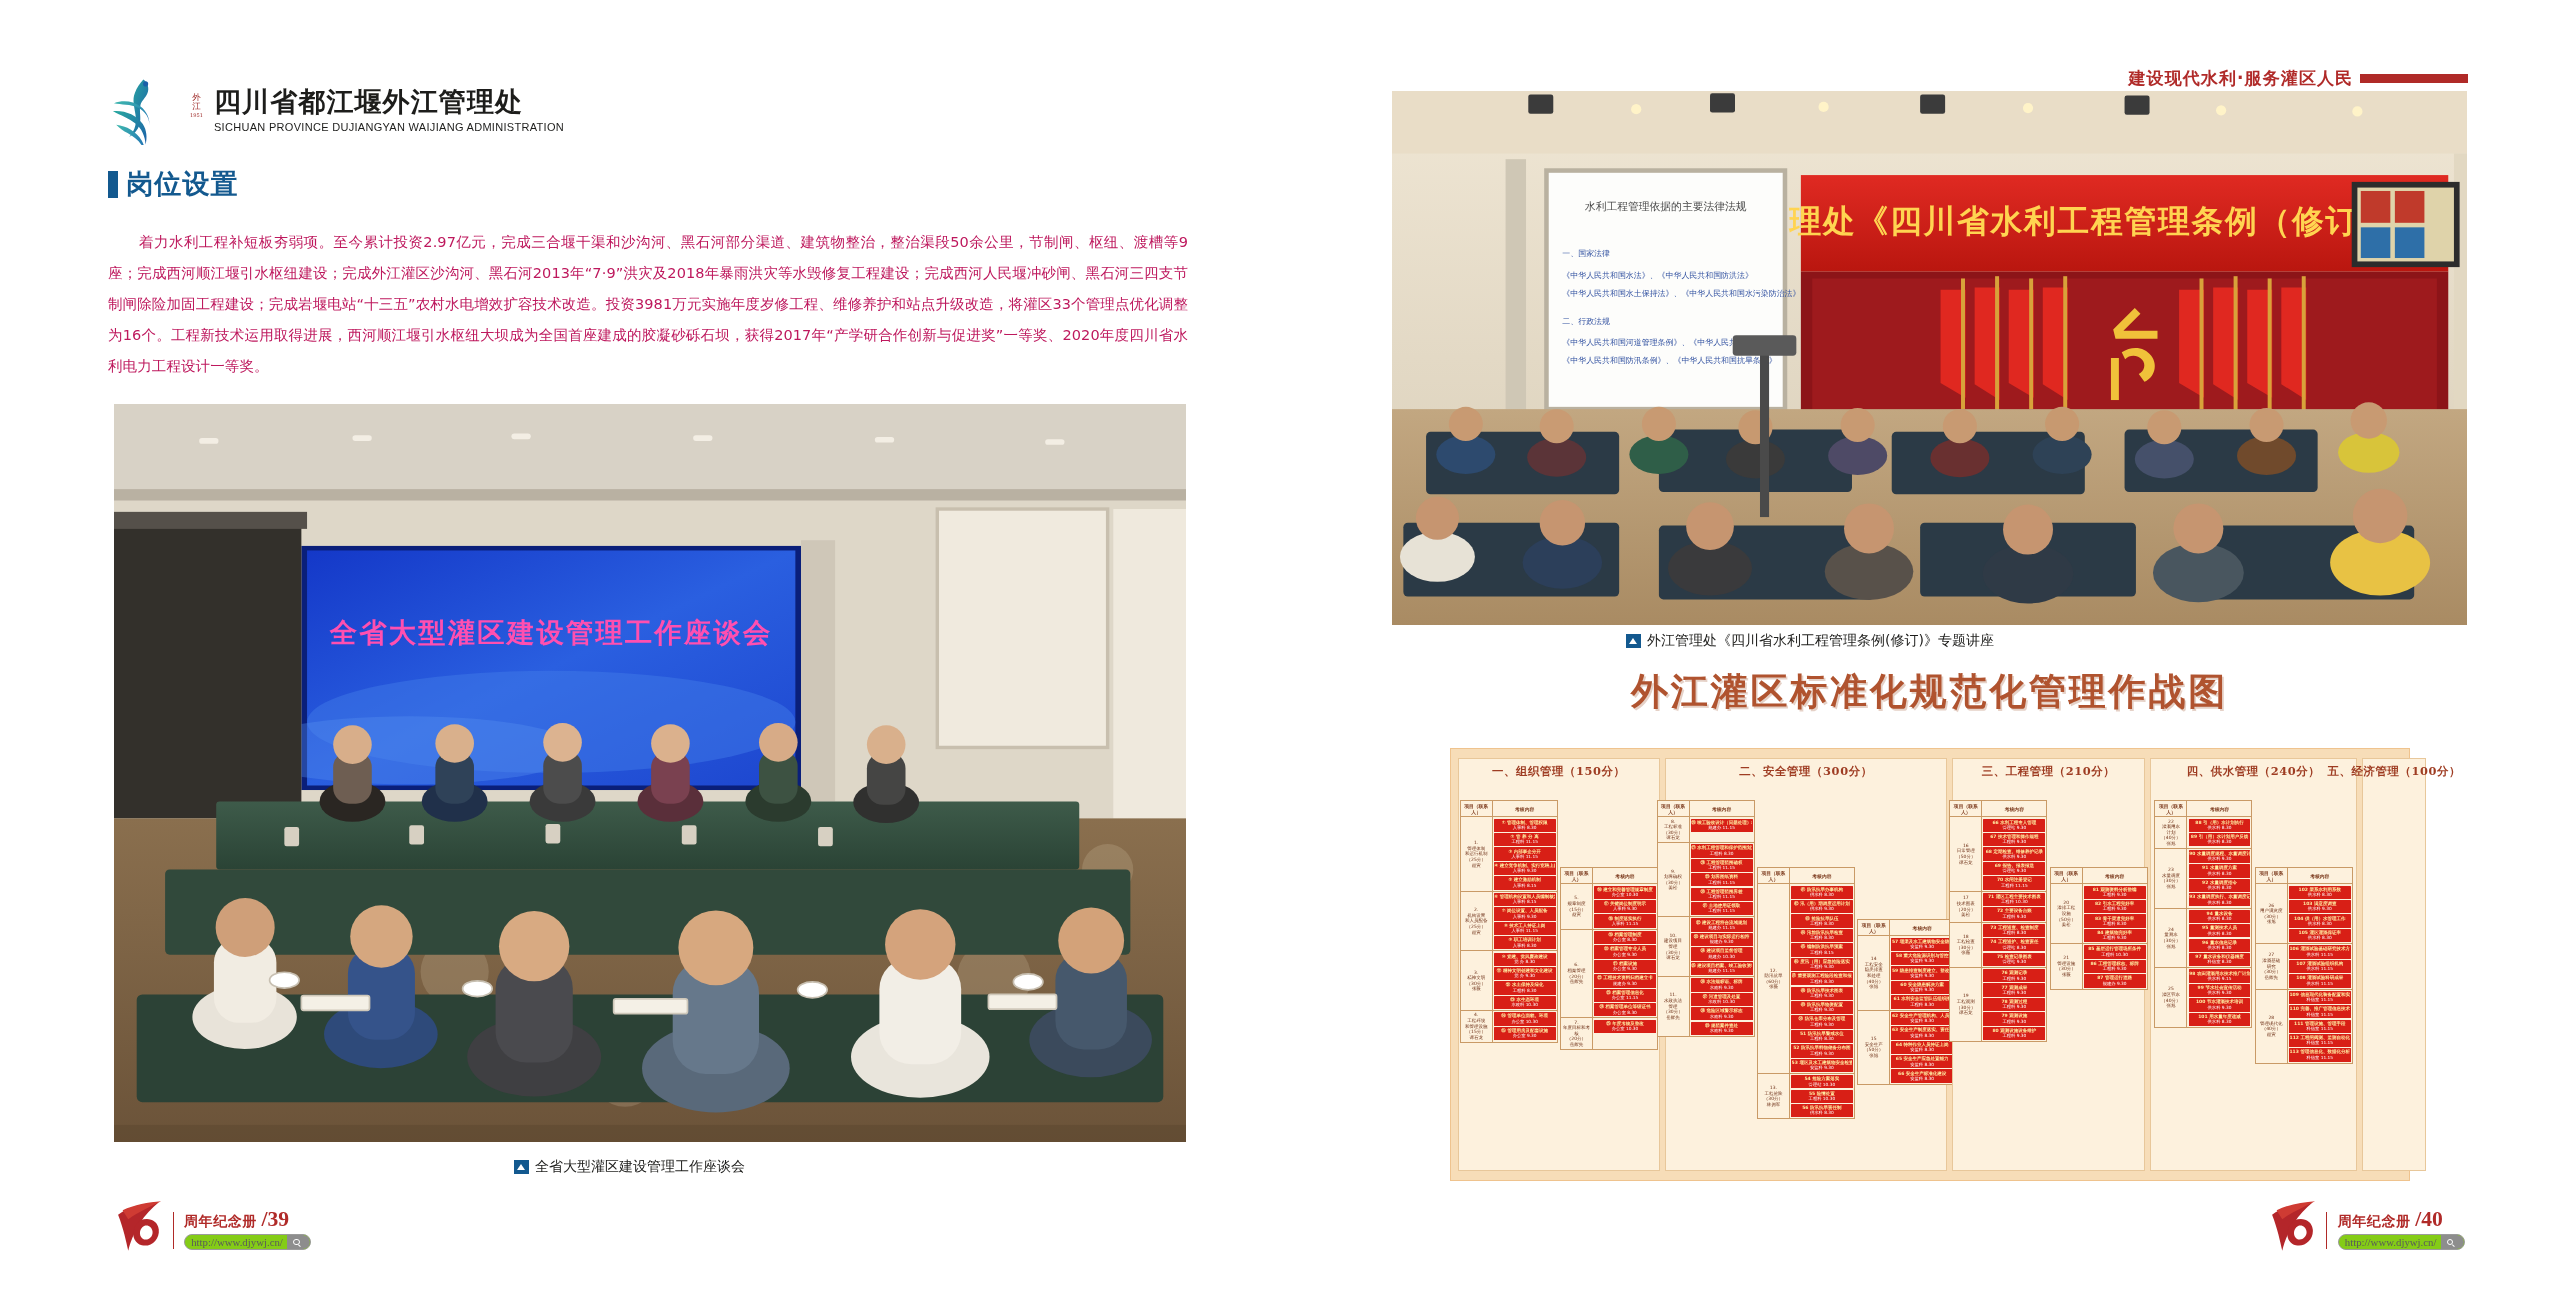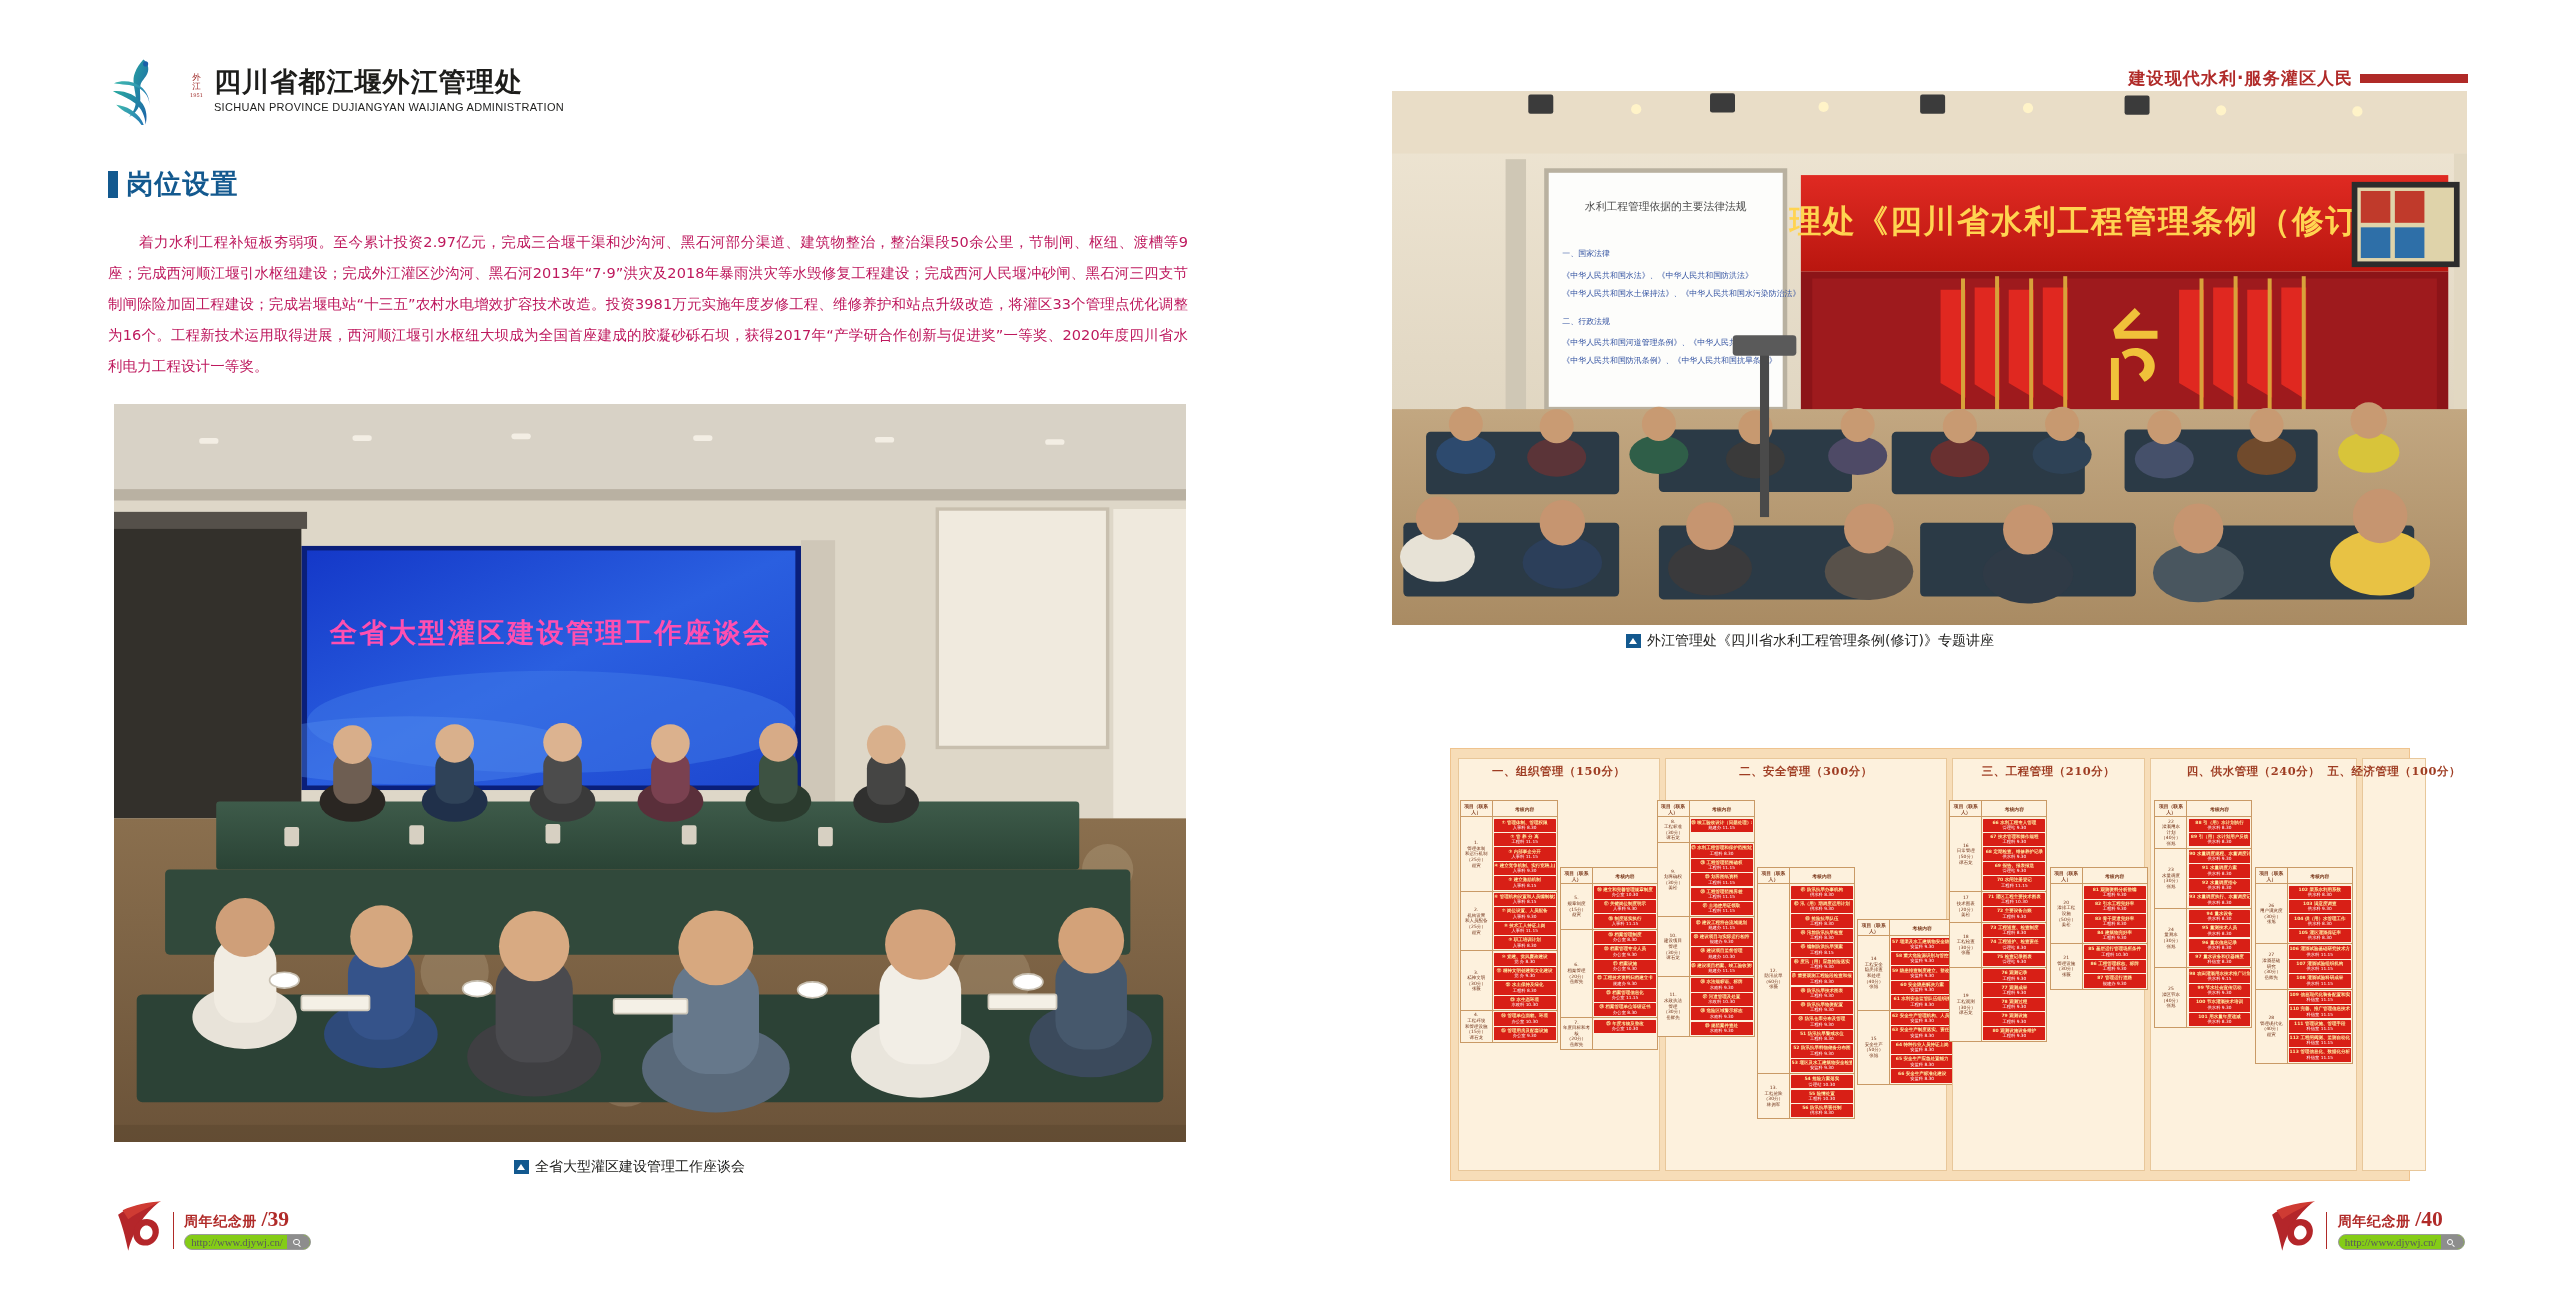--- a/index.html
+++ b/index.html
@@ -9,21 +9,21 @@
     background: #ffffff;
     overflow: hidden;
   }
   .spread { position: relative; width: 2576px; height: 1301px; background:#fff; }
 
   
   .page-left { position: absolute; left: 0; top: 0; width: 1288px; height: 1301px; }
   .page-right { position: absolute; left: 1288px; top: 0; width: 1288px; height: 1301px; }
 
   
-  .masthead { position: absolute; left: 108px; top: 56px; display: flex; align-items: center; }
+  .masthead { position: absolute; left: 108px; top: 76px; display: flex; align-items: center; }
   .logo-mark { width: 73px; height: 69px; position: relative; margin-right: 8px; }
   .logo-seal { width: 14.8px; height: 44px; position: relative; margin-right: 10.2px; margin-top:8px;}
   .logo-seal span{
     display:block; font-size:8.5px; line-height:1.15; color:#9b2220;
     font-family:"DejaVu Serif","Liberation Serif",serif; text-align:center; letter-spacing:0;
   }
   .logo-seal .yr{ font-size:5.1px; color:#9b2220; margin-top:1.1px;}
   .masthead-text .cn {
     font-size: 27px; font-weight: 700; color: #1d1d1b; letter-spacing: 1.1px;
     line-height: 1.05; font-family: "DejaVu Sans", "Liberation Sans", sans-serif;
@@ -510,20 +510,21 @@
       </svg>
     </div>
 
     <div class="caption cap-right" style="left:338px;">
       <span class="cap-tri">
           <i></i>
         </span>
       <span>外江管理处《四川省水利工程管理条例(修订)》专题讲座</span>
     </div>
 
+    <div class="chart-title" style="left:104px;">外江灌区标准化规范化管理作战图</div>
 
     <div class="chart-board" style="left:162px;">
 
     <div class="chart-col c1">
           <div class="col-head">一、组织管理（150分）</div>
           <div class="col-body">
             <div class="tbl">
               <div class="tbl-hdr">
                 <div class="th th-proj">项目（联系人）</div>
                 <div class="th th-content">考核内容</div>

